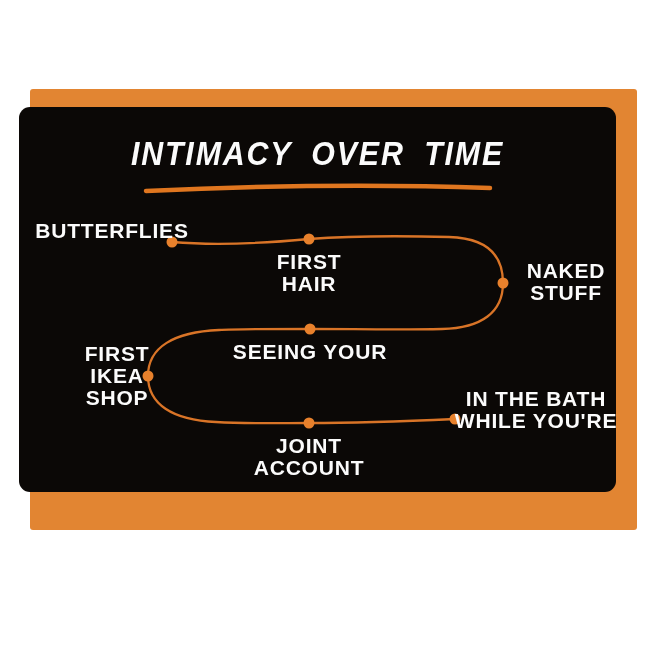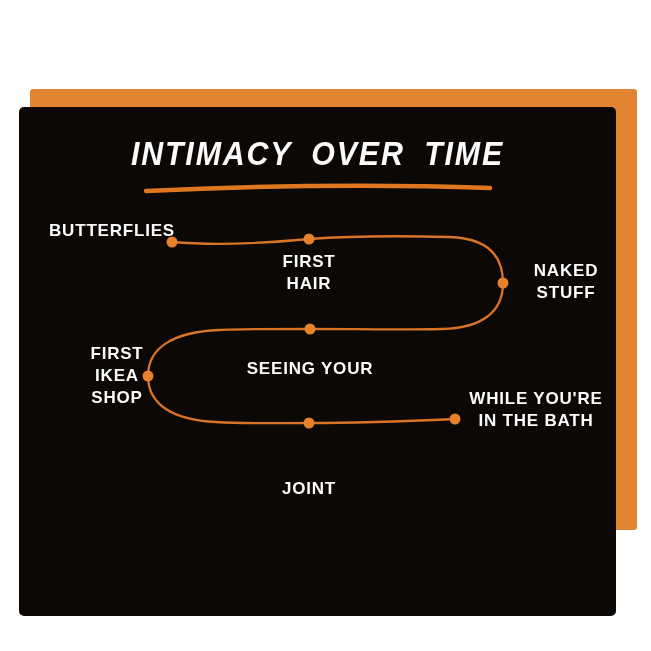--- a/index.html
+++ b/index.html
@@ -22,23 +22,23 @@
   .envelope{
     position:absolute;
     left:30px; top:89px;
     width:607px; height:441px;
     background:var(--envelope);
     border-radius:3px;
   }
   .card{
     position:absolute;
     left:19px; top:107px;
-    width:597px; height:509px;
+    width:597px; height:385px;
     background:var(--card-bg);
-    border-radius:5px;
+    border-radius:11px;
   }
   .card-title{
     position:absolute;
     left:0; top:28px;
     width:100%;
     text-align:center;
     color:var(--ink);
     font-size:33px;
     font-weight:bold;
     font-style:italic;
@@ -55,21 +55,21 @@
   .timeline-svg{
     position:absolute;
     left:0; top:0;
     width:597px; height:439px;
   }
   .milestone{
     position:absolute;
     transform:translateX(-50%);
     text-align:center;
     color:var(--ink);
-    font-size:17px;
+    font-size:21px;
     font-weight:bold;
     line-height:22px;
     letter-spacing:0.8px;
     white-space:nowrap;
   }
   .milestone span{display:block;}
 </style>
 </head>
 <body>
 
@@ -111,32 +111,33 @@
   <div class="milestone" style="left:290px; top:144px;">
     <span>FIRST</span>
     <span>HAIR</span>
   </div>
 
   <div class="milestone" style="left:547px; top:153px;">
     <span>NAKED</span>
     <span>STUFF</span>
   </div>
 
-  <div class="milestone" style="left:291px; top:234px;margin-top:17px;">
+  <div class="milestone" style="left:291px; top:234px;">
     <span>SEEING YOUR</span>
   </div>
 
   <div class="milestone" style="left:98px; top:236px;">
     <span>FIRST</span>
     <span>IKEA</span>
     <span>SHOP</span>
   </div>
 
-  <div class="milestone" style="left:290px; top:328px;margin-top:43px;">
+  <div class="milestone" style="left:290px; top:328px;">
     <span>JOINT</span>
+    <span>ACCOUNT</span>
   </div>
 
   <div class="milestone" style="left:517px; top:281px;">
+    <span>IN THE BATH</span>
     <span>WHILE YOU'RE</span>
-    <span>IN THE BATH</span>
   </div>
 
 </div>
 
 </body></html>

